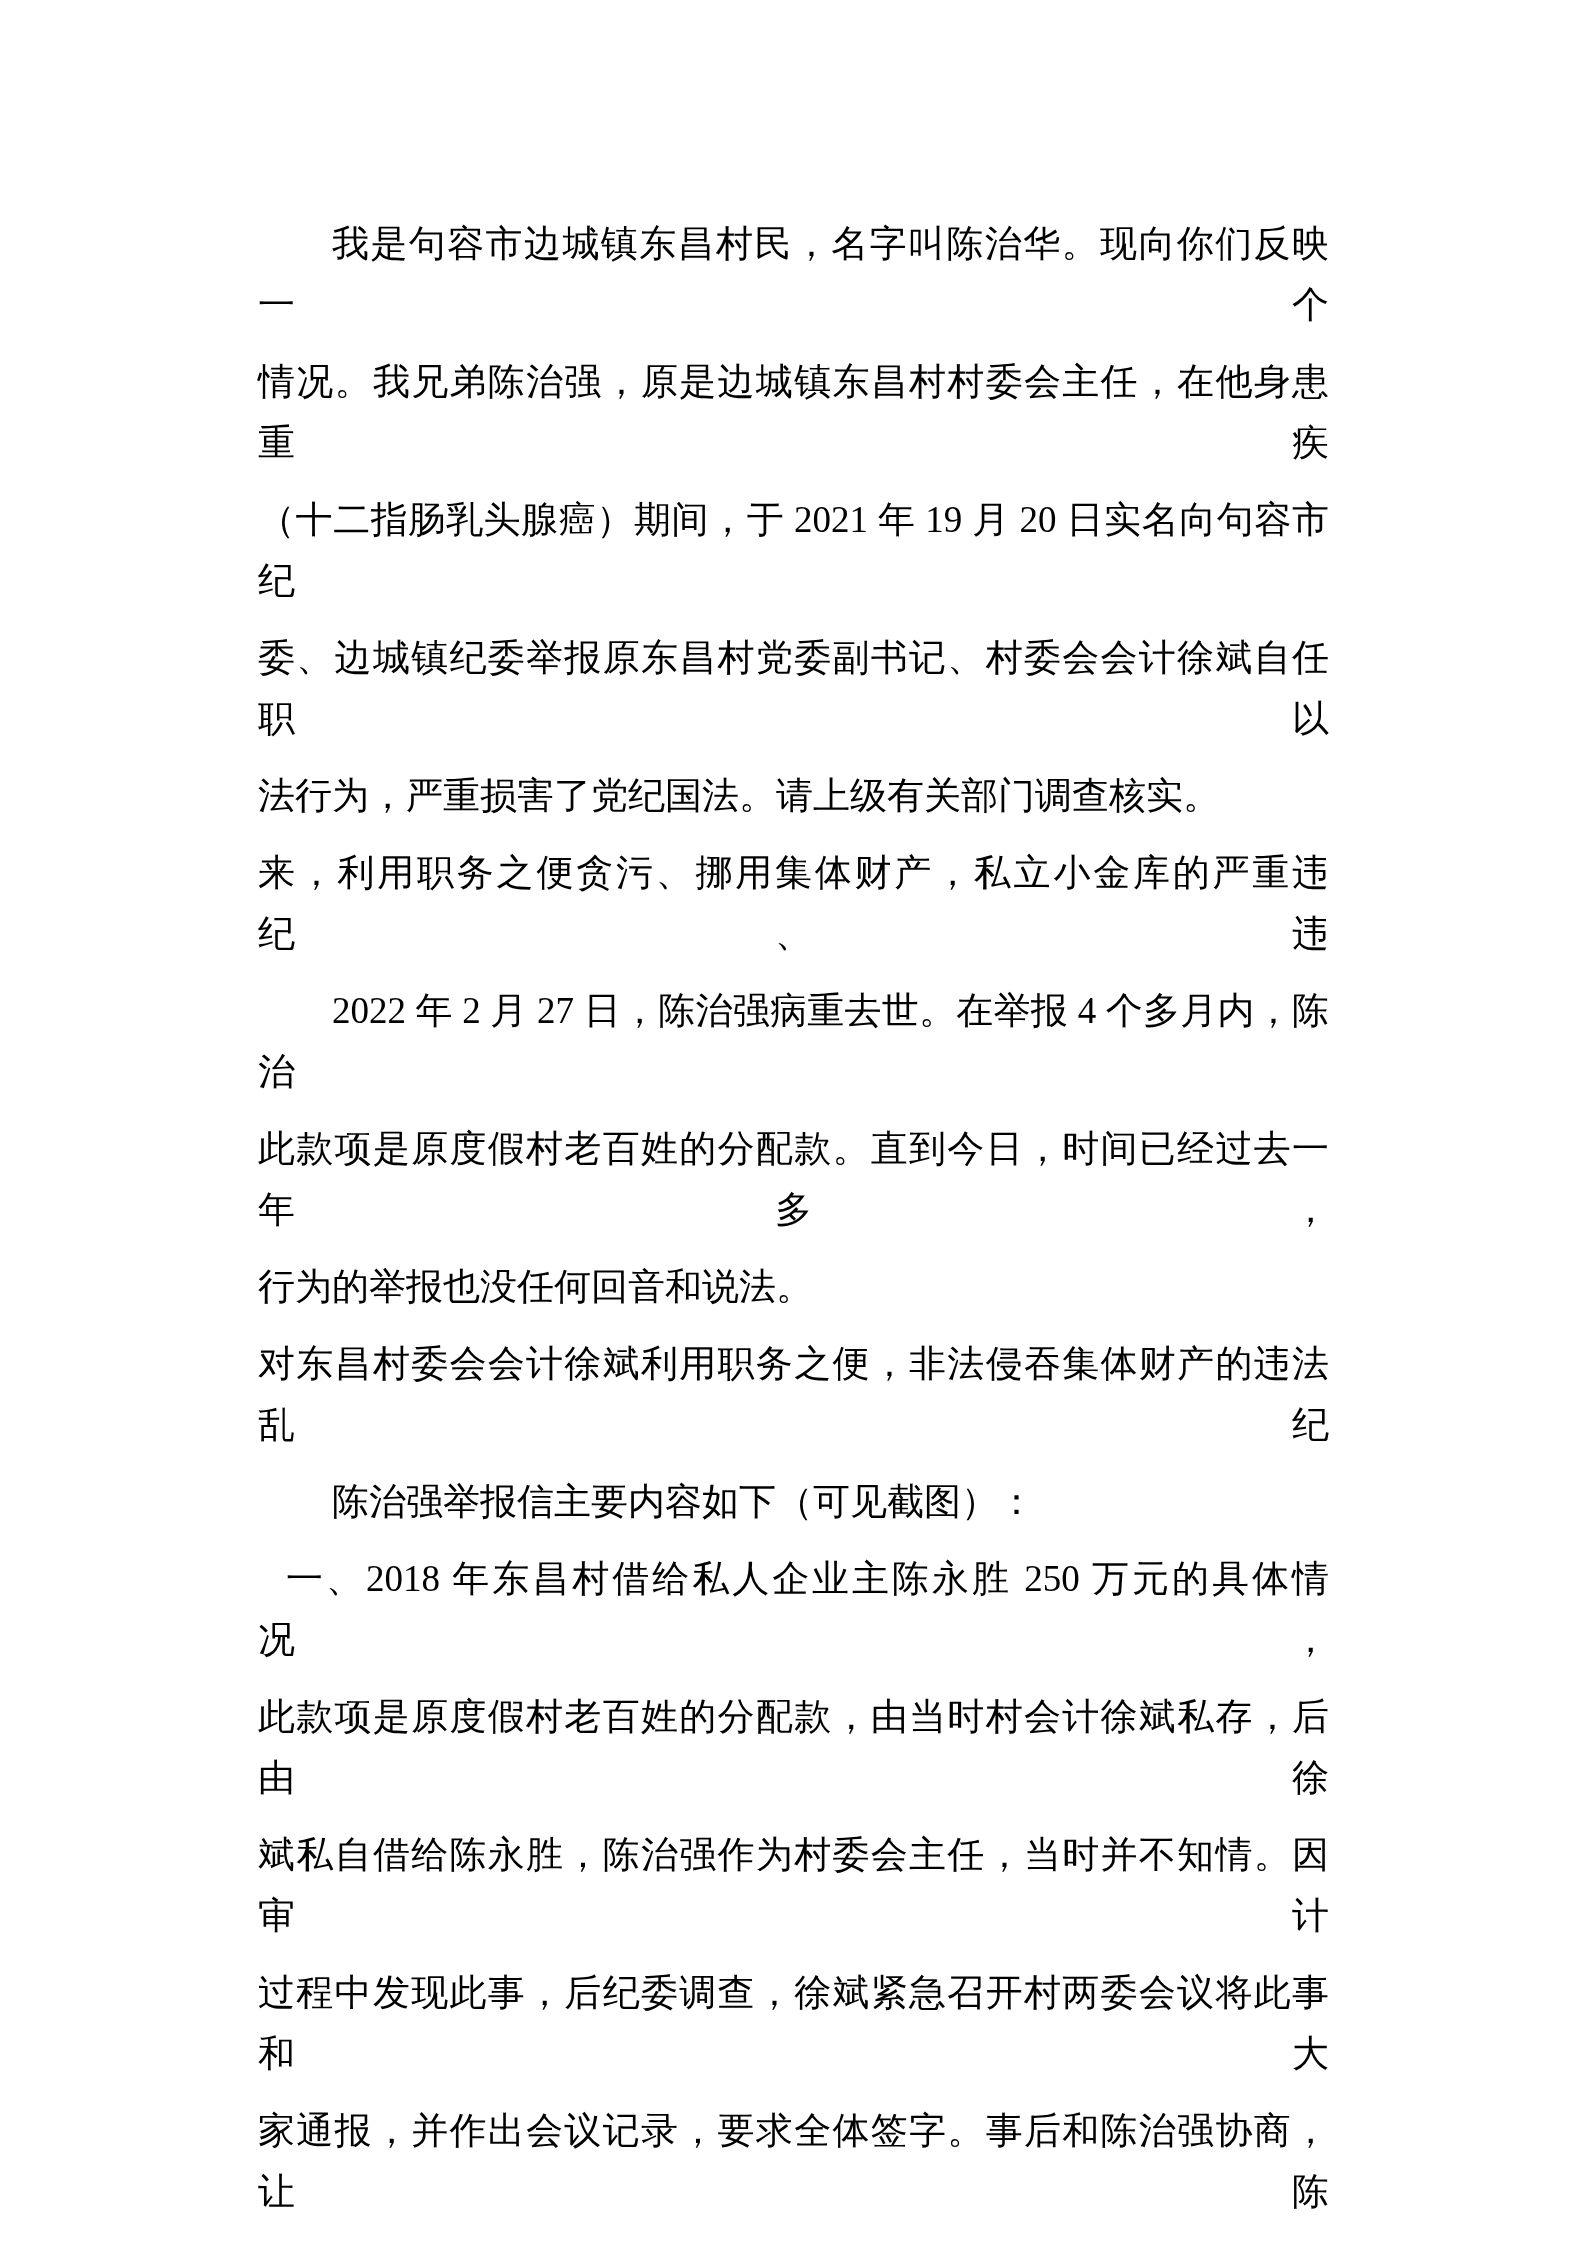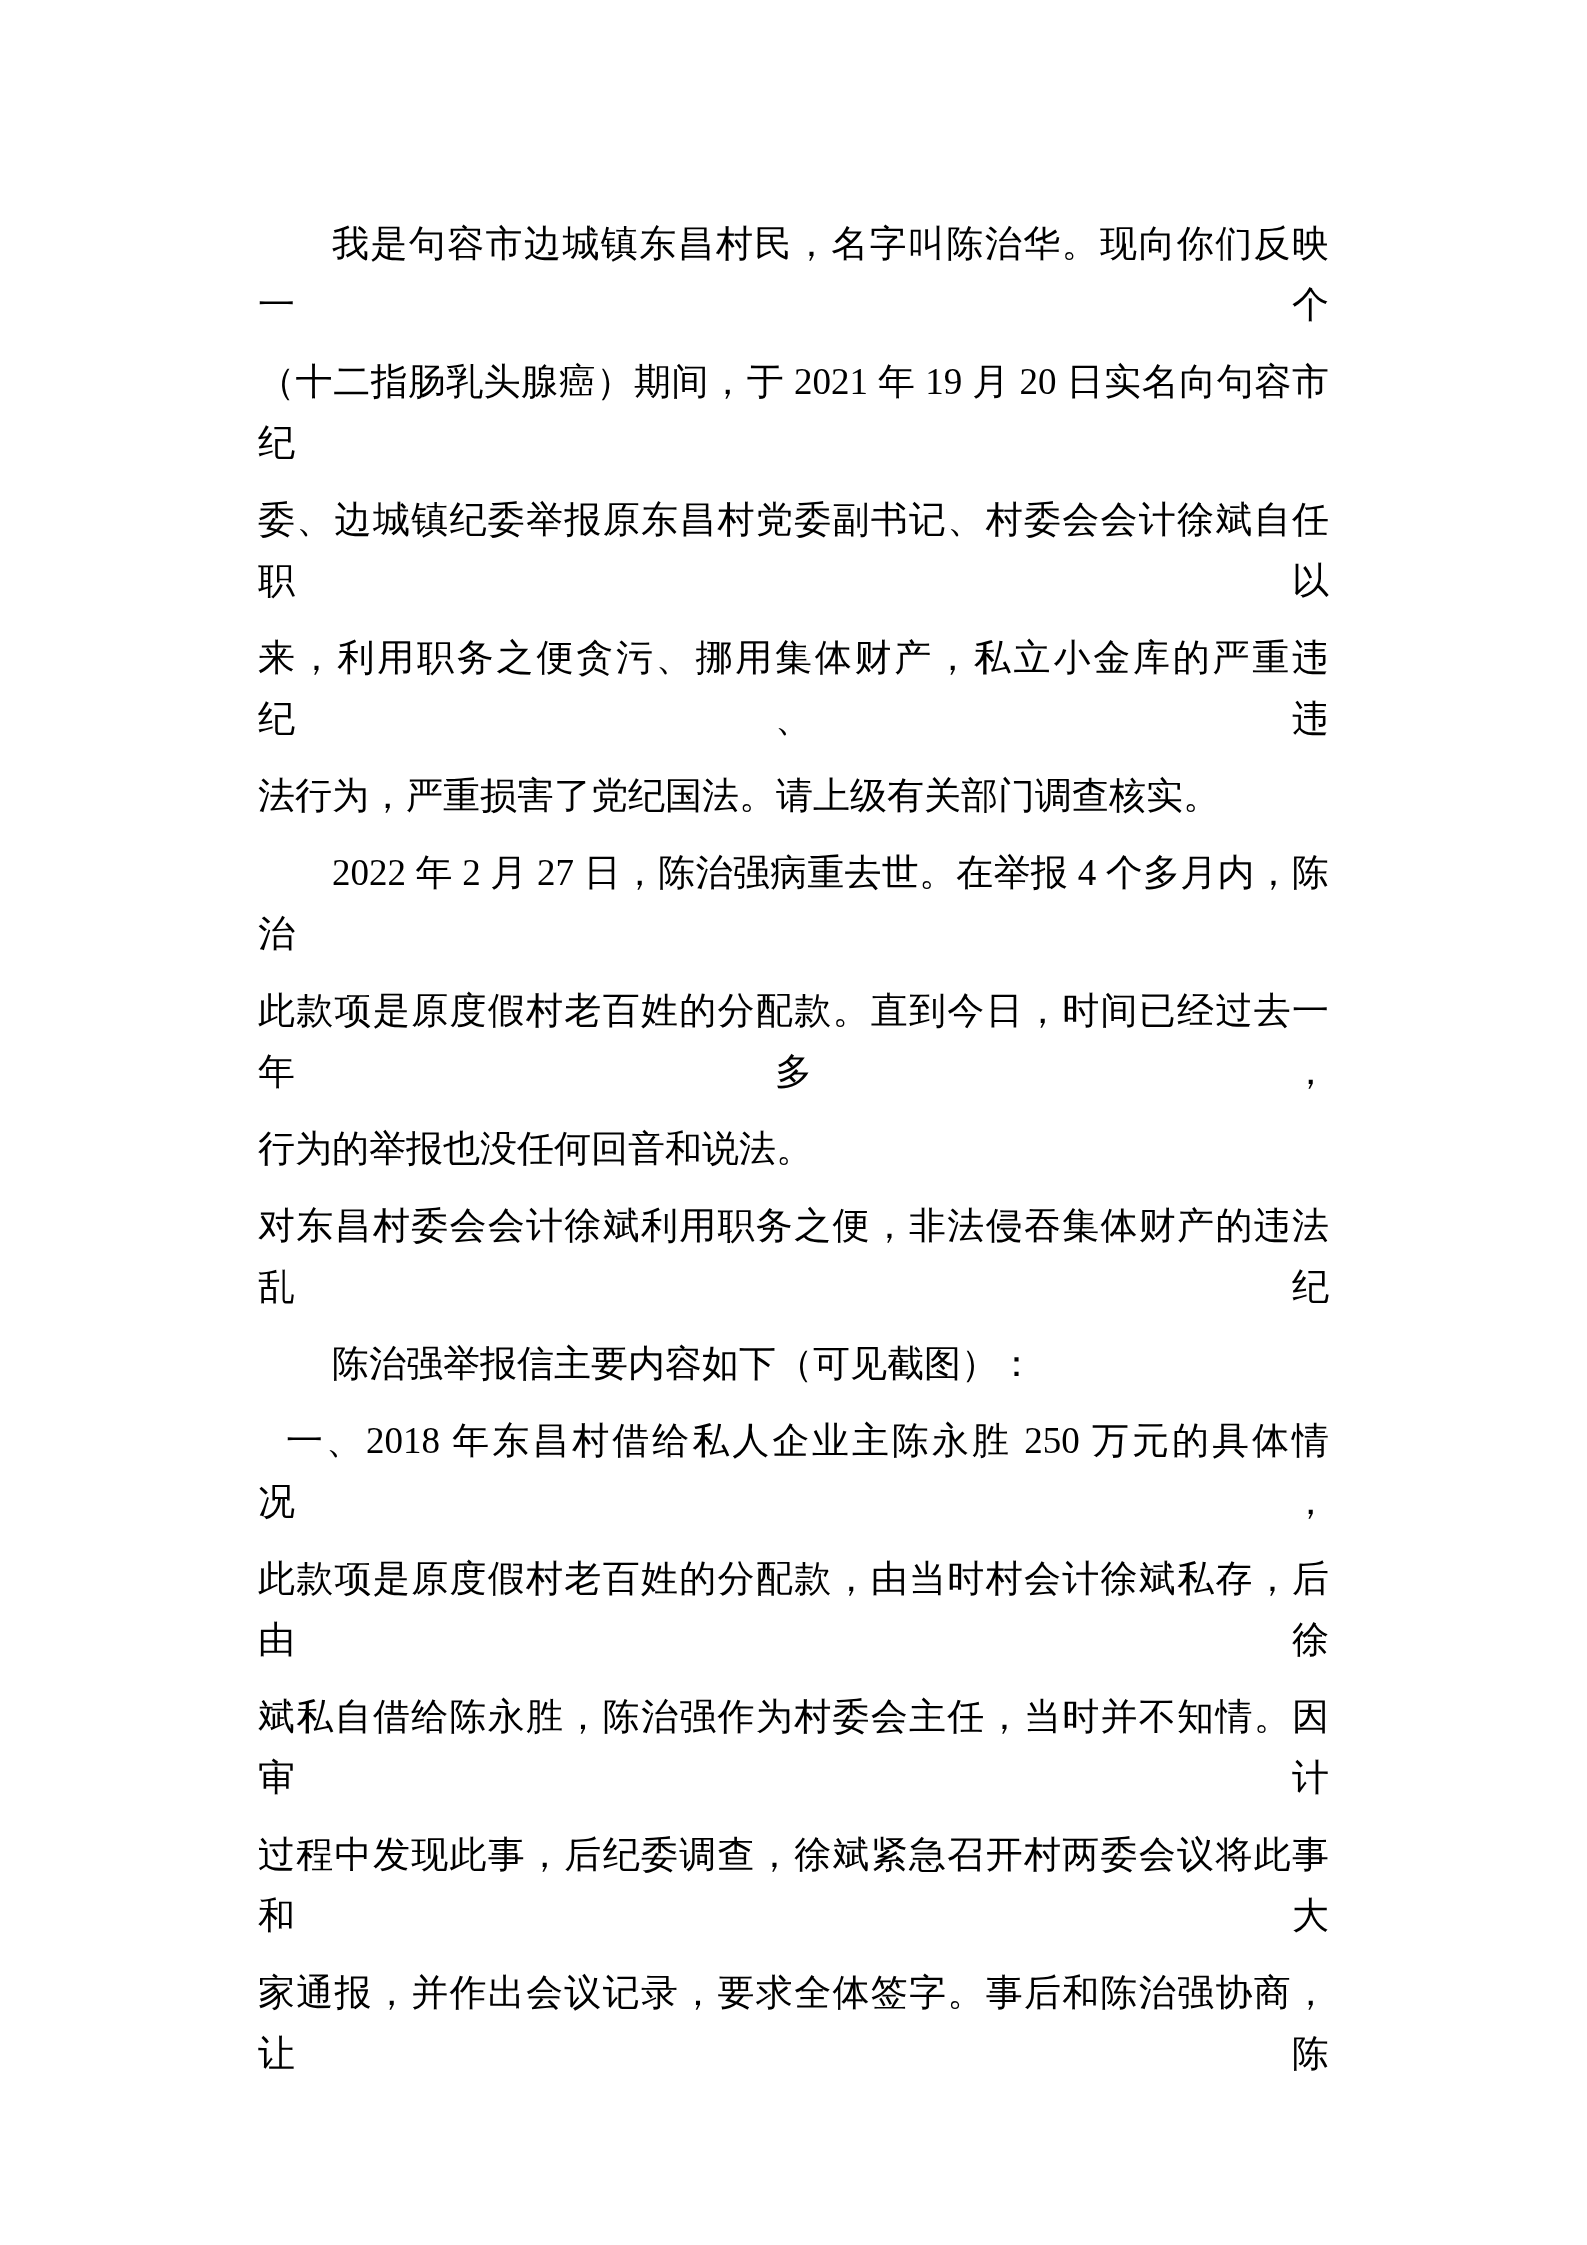--- a/index.html
+++ b/index.html
@@ -35,24 +35,25 @@
   .indent-2 { text-indent: 74px; }
   .indent-sm { text-indent: 28px; }
 </style>
 </head>
 <body>
 
 <div class="page">
 
   <div>
     <p class="doc-line indent-2">我是句容市边城镇东昌村民，名字叫陈治华。现向你们反映一个</p>
+    <p class="doc-line">情况。我兄弟陈治强，原是边城镇东昌村村委会主任，在他身患重疾</p>
     <p class="doc-line">（十二指肠乳头腺癌）期间，于 2021 年 19 月 20 日实名向句容市纪</p>
     <p class="doc-line">委、边城镇纪委举报原东昌村党委副书记、村委会会计徐斌自任职以</p>
+    <p class="doc-line para-end">法行为，严重损害了党纪国法。请上级有关部门调查核实。</p>
     <p class="doc-line">来，利用职务之便贪污、挪用集体财产，私立小金库的严重违纪、违</p>
-    <p class="doc-line para-end">法行为，严重损害了党纪国法。请上级有关部门调查核实。</p>
   </div>
 
   <div>
     <p class="doc-line indent-2">2022 年 2 月 27 日，陈治强病重去世。在举报 4 个多月内，陈治</p>
     <p class="doc-line">此款项是原度假村老百姓的分配款。直到今日，时间已经过去一年多，</p>
     <p class="doc-line para-end">行为的举报也没任何回音和说法。</p>
     <p class="doc-line">对东昌村委会会计徐斌利用职务之便，非法侵吞集体财产的违法乱纪</p>
   </div>
 
   <div>

